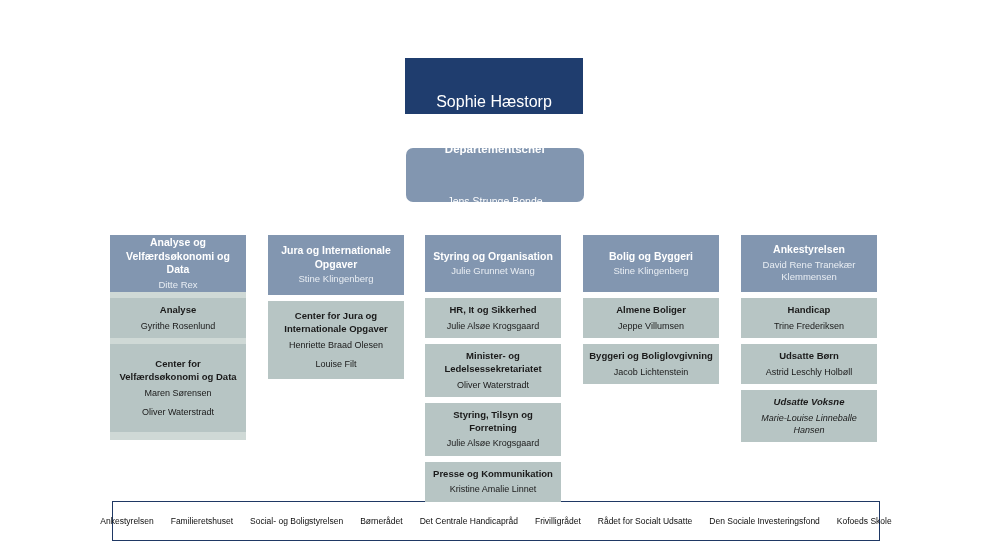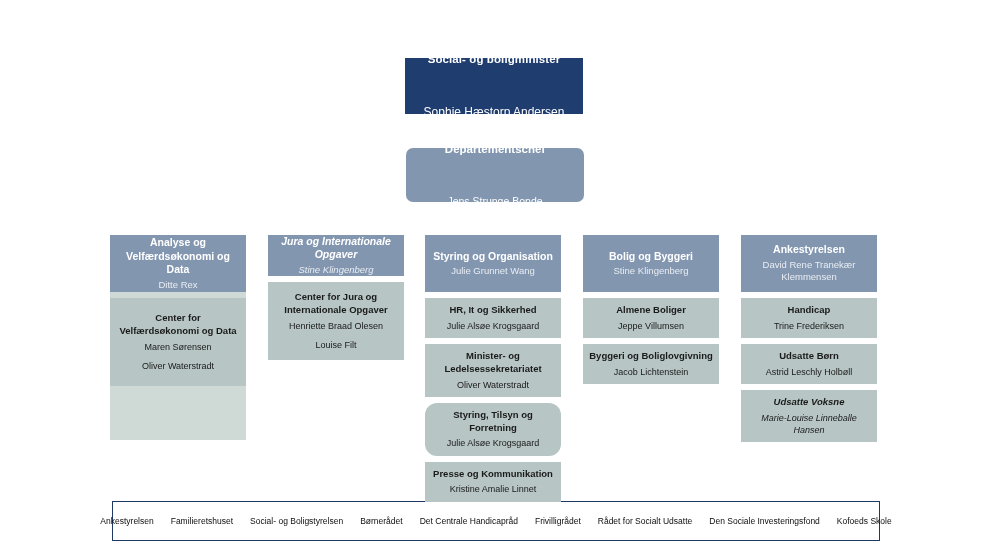--- a/index.html
+++ b/index.html
@@ -43,21 +43,21 @@
   .minister {
     left: 405px;
     top: 58px;
     width: 178px;
     height: 56px;
     background: #1f3d6e;
     color: #ffffff;
     font-size: 11px;
   }
   .minister .title { font-size: 11.5px; letter-spacing: .1px; }
-  .minister .person { font-size: 12px; margin-top: 2px; }
+  .minister .person { font-size: 16px; margin-top: 2px; }
 
   .deptchef {
     left: 406px;
     top: 148px;
     width: 178px;
     height: 54px;
     background: #8296b0;
     color: #ffffff;
     font-size: 11px;
     border-radius: 7px;
@@ -156,30 +156,34 @@
   </div>
 
   <div id="columns-host">
       <div class="column" style="left: 110px;">
         <div class="col-panel" style="height: 205px;"></div>
         <div class="col-inner">
           <div class="dept-head" style="height: 57px;">
             <div class="title">Analyse og Velfærdsøkonomi og Data</div>
             <div class="person">Ditte Rex</div>
           </div>
+          <div class="unit" style="min-height: 40px;">
+            <div class="title">Analyse</div>
+            <div class="person">Gyrithe Rosenlund</div>
+          </div>
           <div class="unit" style="min-height: 88px;">
             <div class="title">Center for Velfærdsøkonomi og Data</div>
             <div class="person">Maren Sørensen</div>
             <div class="person">Oliver Waterstradt</div>
           </div>
         </div>
       </div>
       <div class="column" style="left: 268px;">
         <div class="col-inner">
-          <div class="dept-head" style="height: 41px; font-style: italic;">
+          <div class="dept-head" style="height: 60px;">
             <div class="title">Jura og Internationale Opgaver</div>
             <div class="person">Stine Klingenberg</div>
           </div>
           <div class="unit" style="min-height: 78px;">
             <div class="title">Center for Jura og Internationale Opgaver</div>
             <div class="person">Henriette Braad Olesen</div>
             <div class="person">Louise Filt</div>
           </div>
         </div>
       </div>
@@ -190,21 +194,21 @@
             <div class="person">Julie Grunnet Wang</div>
           </div>
           <div class="unit" style="min-height: 40px;">
             <div class="title">HR, It og Sikkerhed</div>
             <div class="person">Julie Alsøe Krogsgaard</div>
           </div>
           <div class="unit" style="min-height: 48px;">
             <div class="title">Minister- og Ledelsessekretariatet</div>
             <div class="person">Oliver Waterstradt</div>
           </div>
-          <div class="unit" style="min-height: 40px; border-radius: 12px;">
+          <div class="unit" style="min-height: 40px;">
             <div class="title">Styring, Tilsyn og Forretning</div>
             <div class="person">Julie Alsøe Krogsgaard</div>
           </div>
           <div class="unit" style="min-height: 40px;">
             <div class="title">Presse og Kommunikation</div>
             <div class="person">Kristine Amalie Linnet</div>
           </div>
         </div>
       </div>
       <div class="column" style="left: 583px;">

